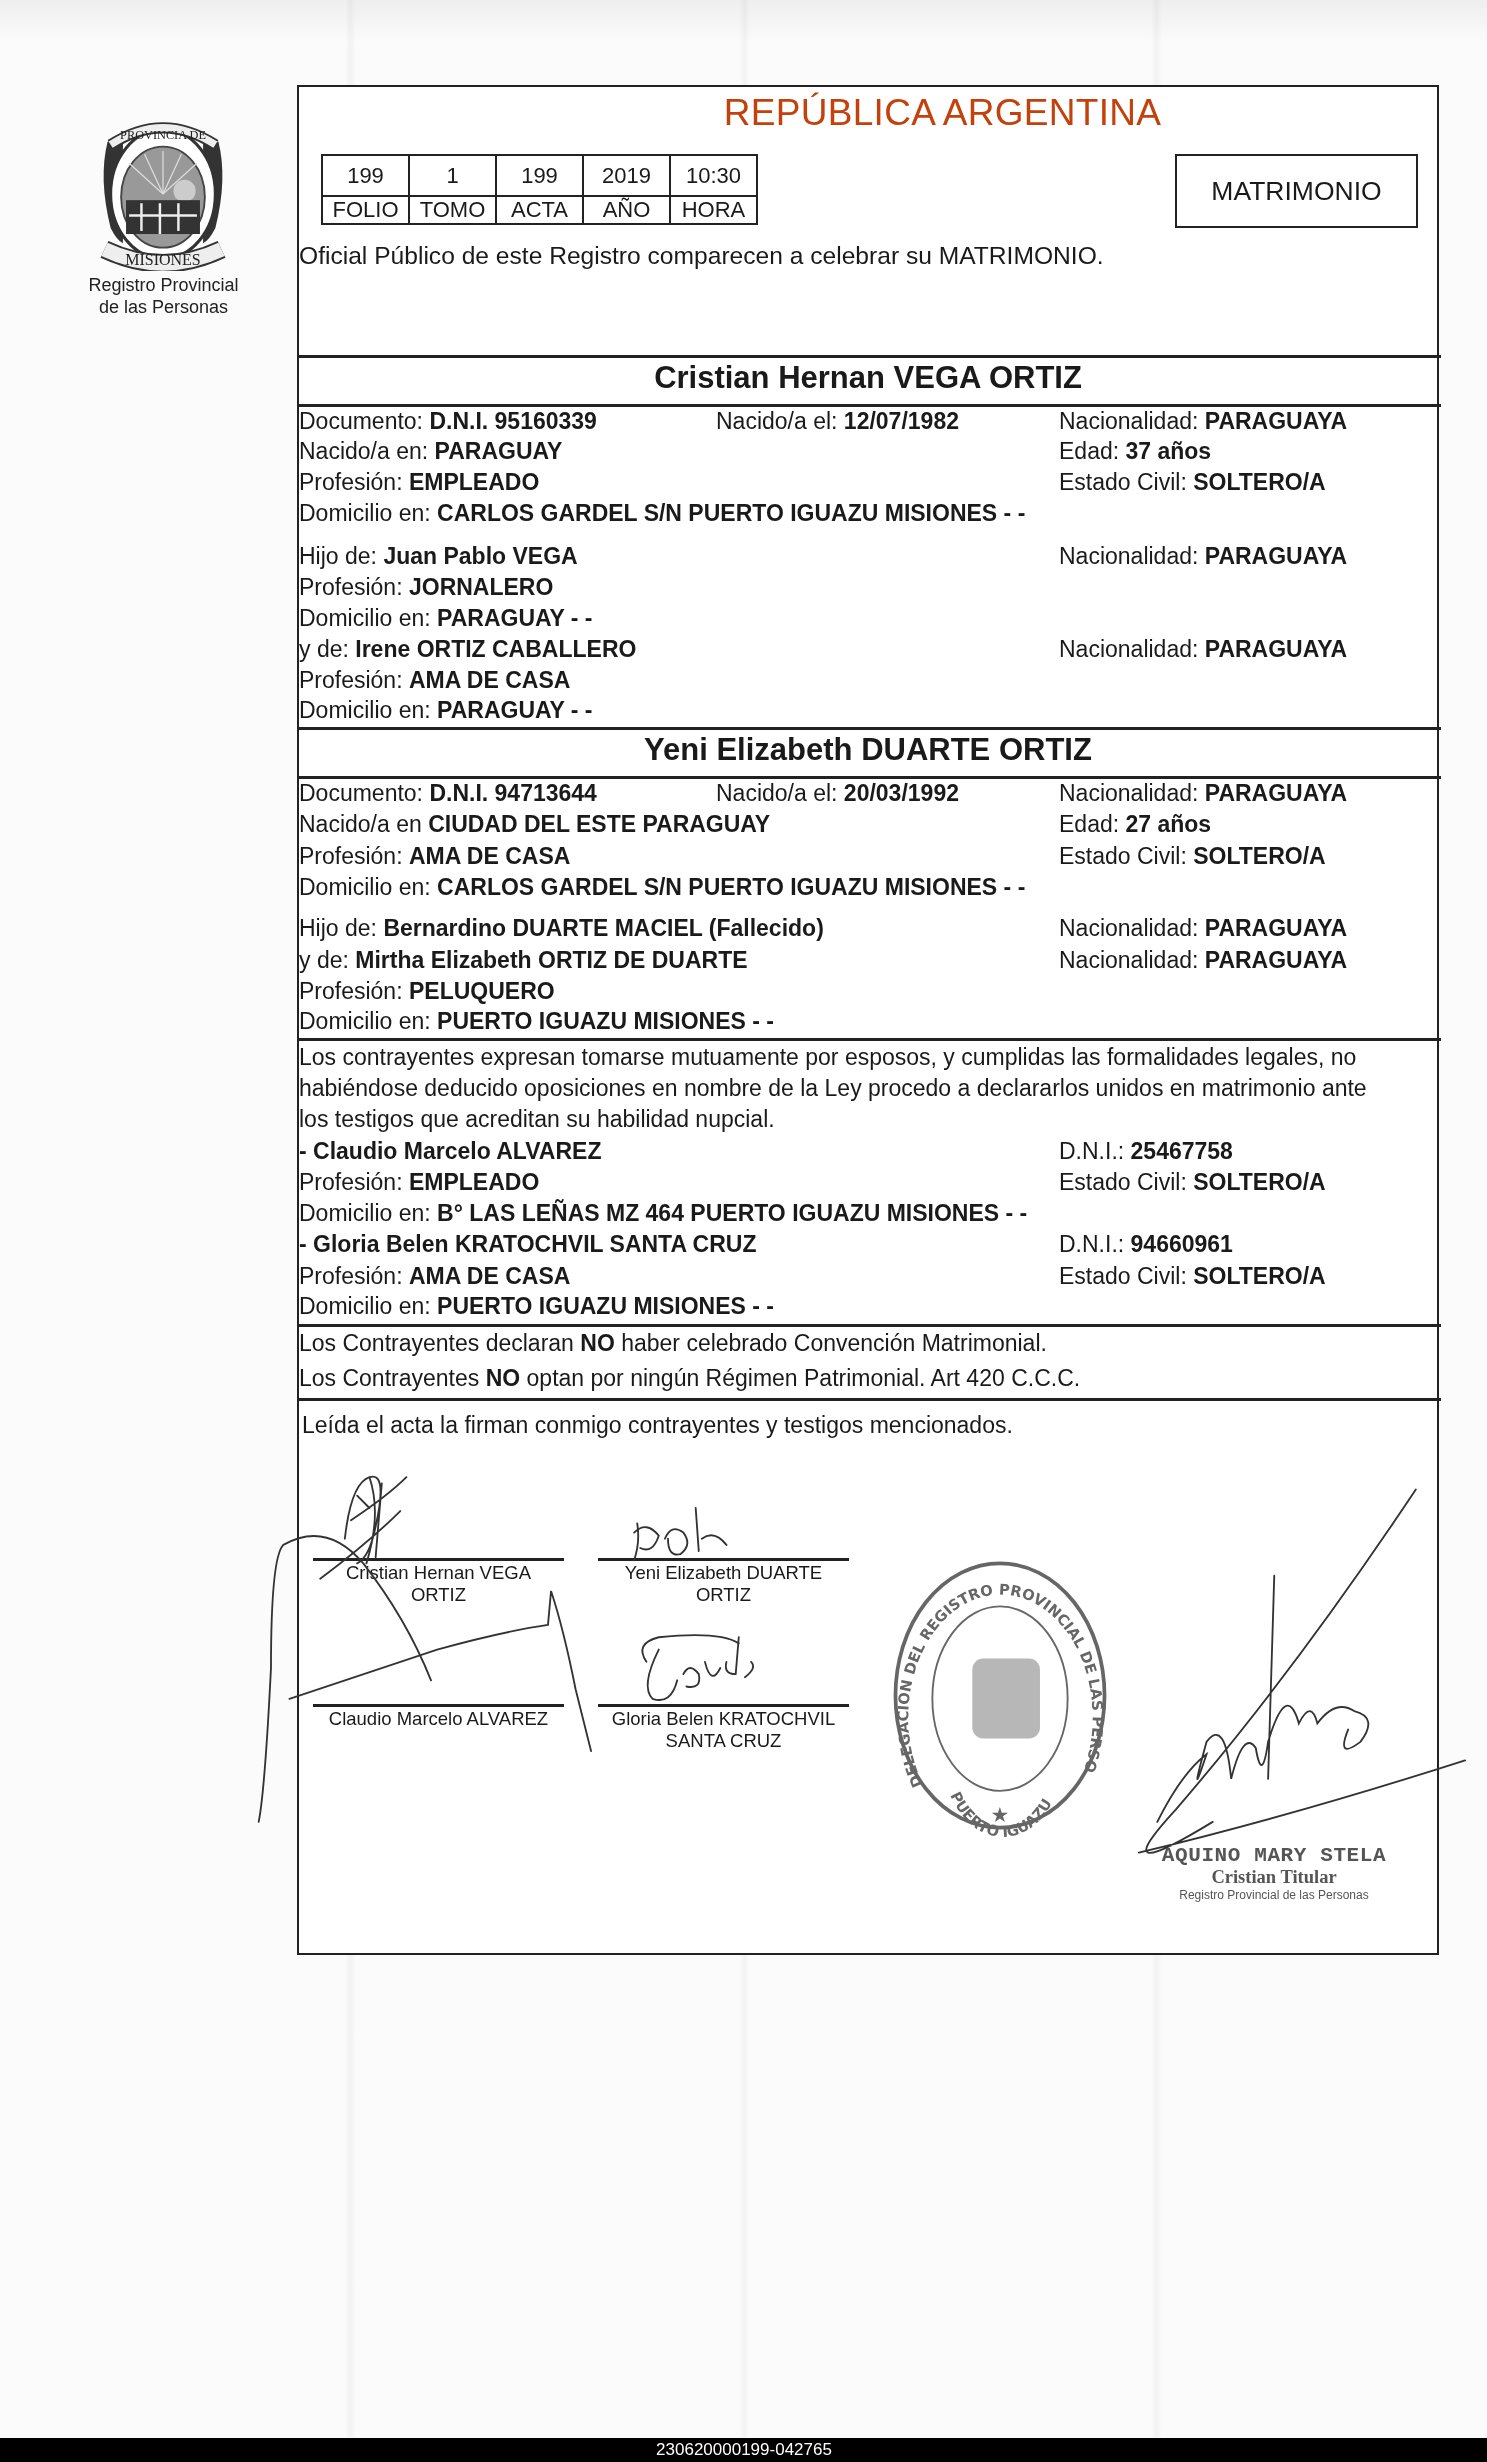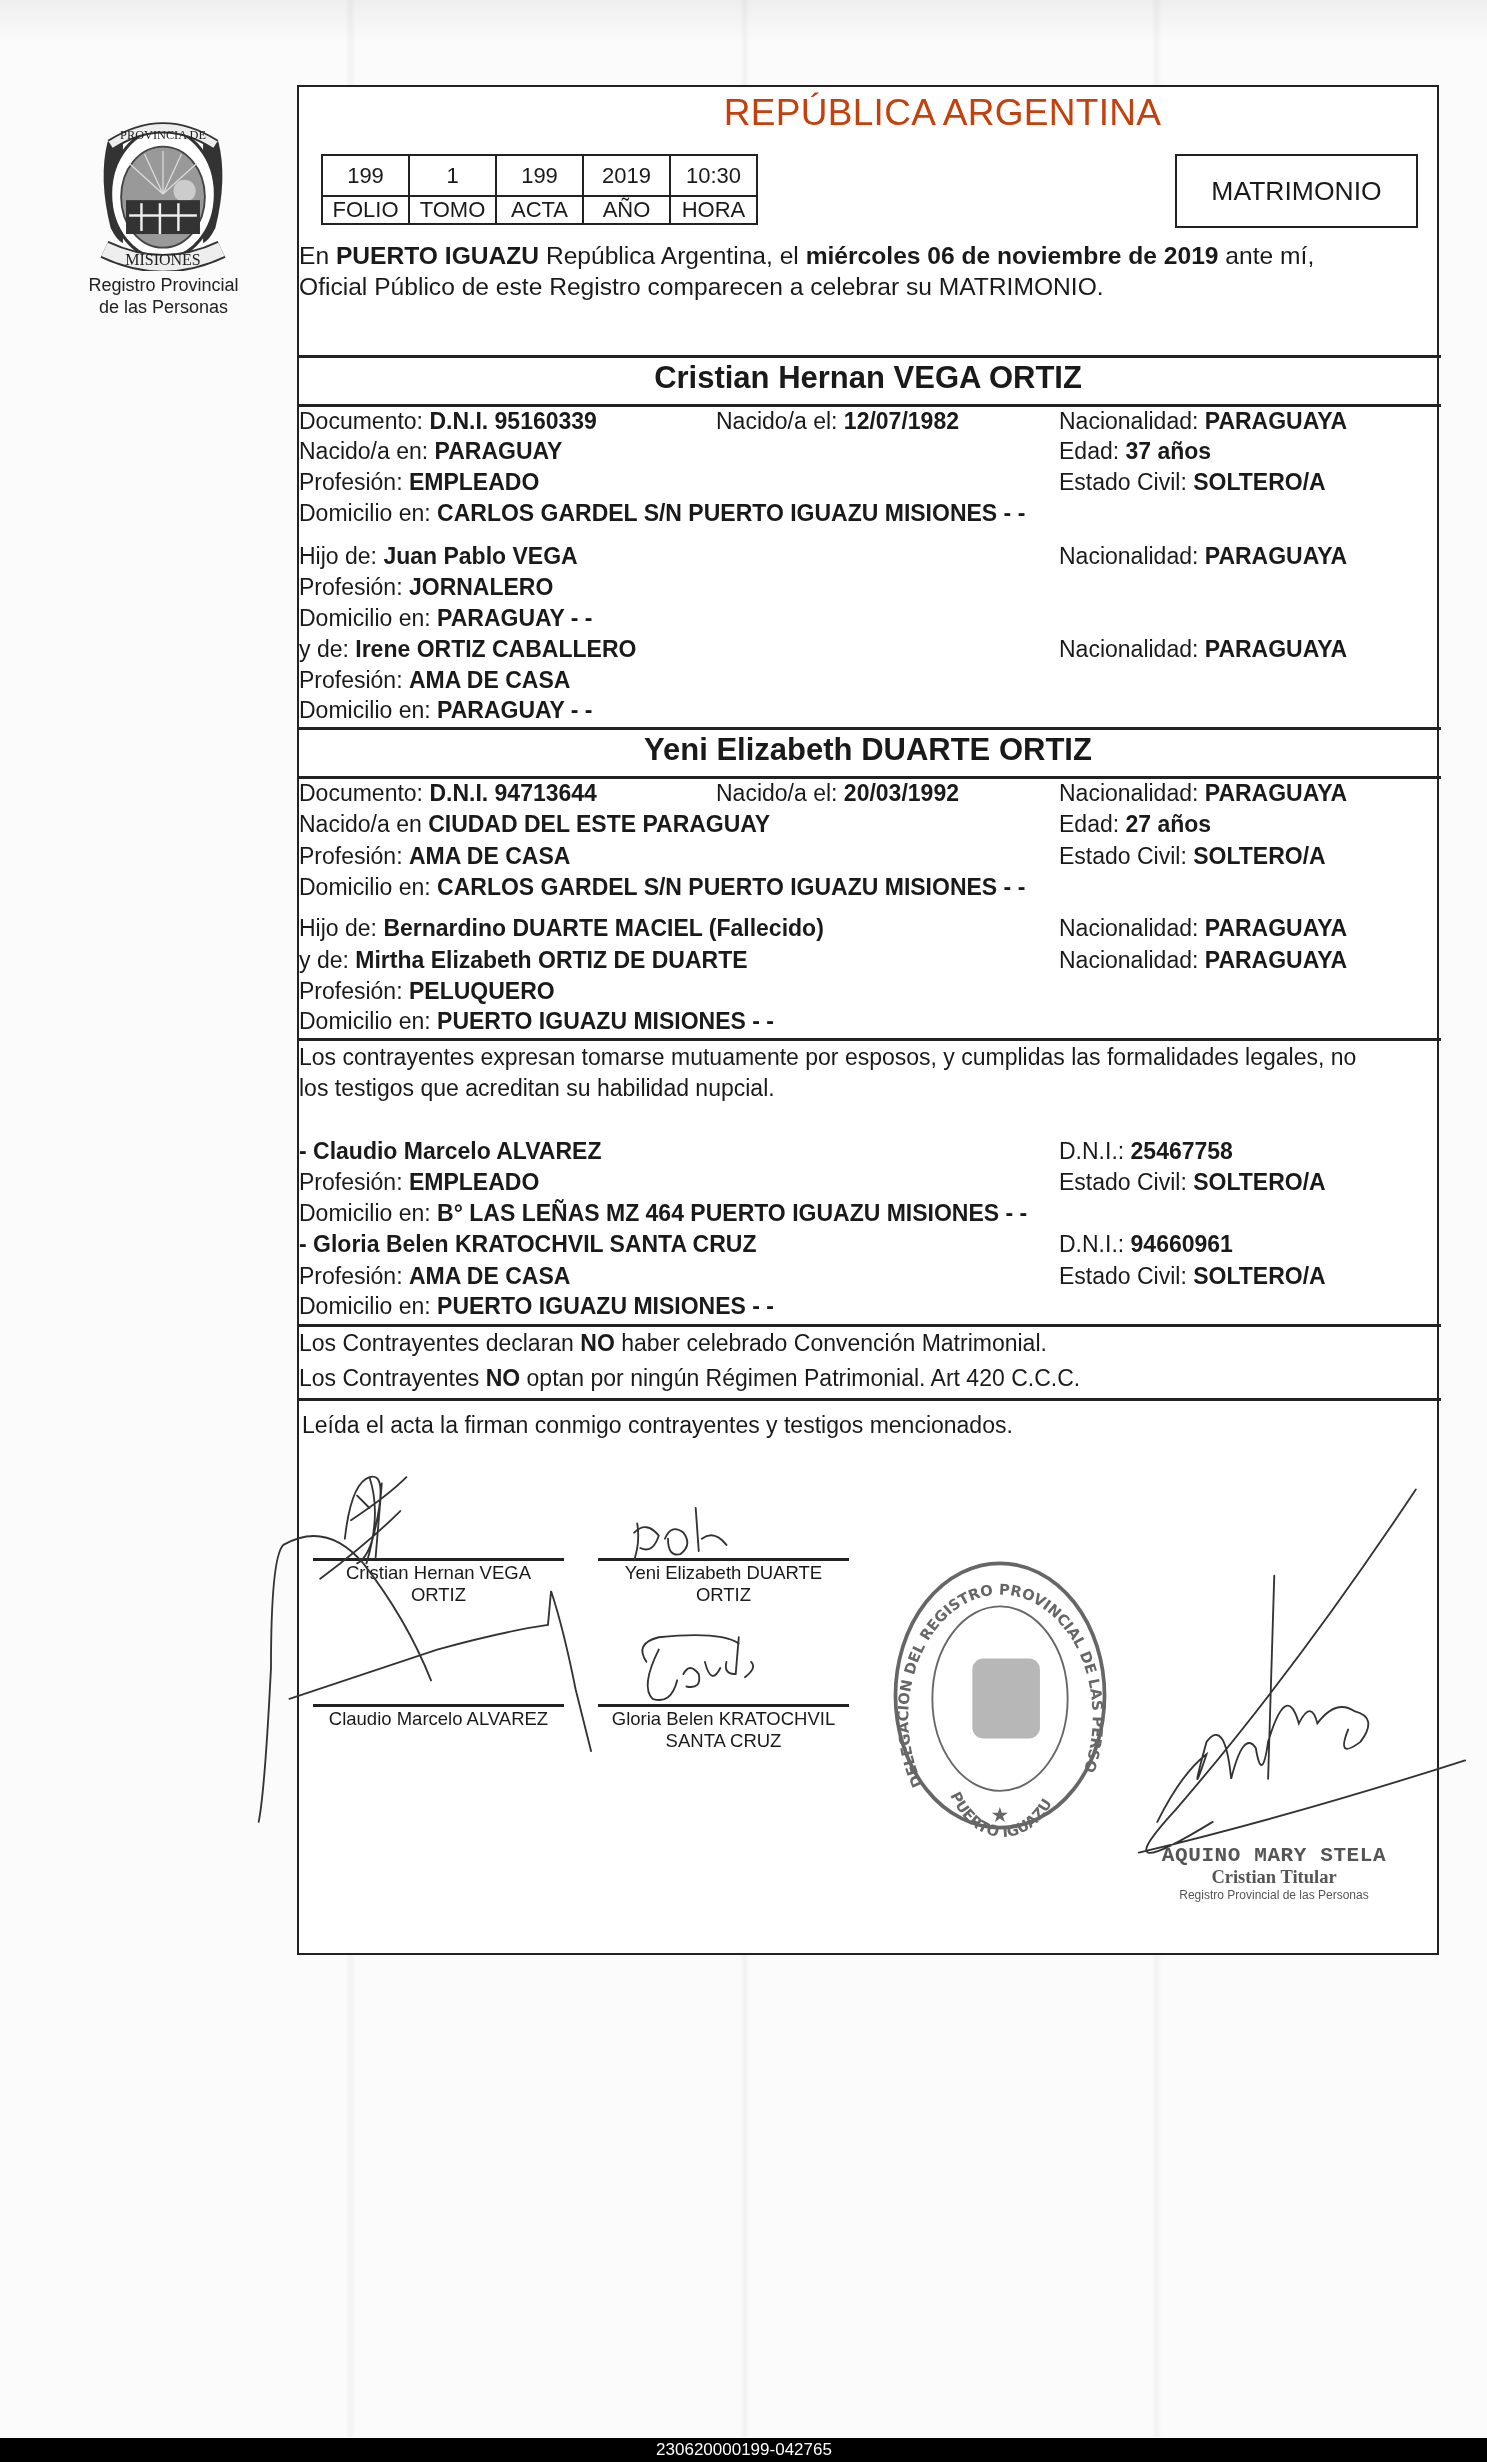--- a/index.html
+++ b/index.html
@@ -125,21 +125,20 @@
     <td class="l">ACTA</td>
     <td class="l">AÑO</td>
     <td class="l">HORA</td>
   </tr>
 </tbody>
   </table>
 
 <div class="abs badge">MATRIMONIO</div>
 
 <div class="abs intro">
-  <div><span>En </span><b>PUERTO IGUAZU</b><span> República Argentina, el </span><b>miércoles 06 de noviembre de 2019</b><span> ante mí,</span></div>
   <div>Oficial Público de este Registro comparecen a celebrar su MATRIMONIO.</div>
 </div>
 
 <div class="abs person-name" style="top:360px">Cristian Hernan VEGA ORTIZ</div>
 <div class="row c1" style="top:408px"><span>Documento: </span><b>D.N.I. 95160339</b></div>
 <div class="row c2" style="top:408px"><span>Nacido/a el: </span><b>12/07/1982</b></div>
 <div class="row c3" style="top:408px"><span>Nacionalidad: </span><b>PARAGUAYA</b></div>
 <div class="row c1" style="top:438px"><span>Nacido/a en: </span><b>PARAGUAY</b></div>
 <div class="row c3" style="top:438px"><span>Edad: </span><b>37 años</b></div>
 <div class="row c1" style="top:469px"><span>Profesión: </span><b>EMPLEADO</b></div>
@@ -167,20 +166,21 @@
 
 <div class="row c1" style="top:915px"><span>Hijo de: </span><b>Bernardino DUARTE MACIEL (Fallecido)</b></div>
 <div class="row c3" style="top:915px"><span>Nacionalidad: </span><b>PARAGUAYA</b></div>
 <div class="row c1" style="top:947px"><span>y de: </span><b>Mirtha Elizabeth ORTIZ DE DUARTE</b></div>
 <div class="row c3" style="top:947px"><span>Nacionalidad: </span><b>PARAGUAYA</b></div>
 <div class="row c1" style="top:978px"><span>Profesión: </span><b>PELUQUERO</b></div>
 <div class="row c1" style="top:1008px"><span>Domicilio en: </span><b>PUERTO IGUAZU MISIONES - -</b></div>
 
 <div class="abs para" style="top:1042px">
   <div>Los contrayentes expresan tomarse mutuamente por esposos, y cumplidas las formalidades legales, no</div>
+  <div>habiéndose deducido oposiciones en nombre de la Ley procedo a declararlos unidos en matrimonio ante</div>
   <div>los testigos que acreditan su habilidad nupcial.</div>
 </div>
 
 <div class="row c1" style="top:1138px"><b>- Claudio Marcelo ALVAREZ</b></div>
 <div class="row c3" style="top:1138px"><span>D.N.I.: </span><b>25467758</b></div>
 <div class="row c1" style="top:1169px"><span>Profesión: </span><b>EMPLEADO</b></div>
 <div class="row c3" style="top:1169px"><span>Estado Civil: </span><b>SOLTERO/A</b></div>
 <div class="row c1" style="top:1200px"><span>Domicilio en: </span><b>B° LAS LEÑAS MZ 464 PUERTO IGUAZU MISIONES - -</b></div>
 <div class="row c1" style="top:1231px"><b>- Gloria Belen KRATOCHVIL SANTA CRUZ</b></div>
 <div class="row c3" style="top:1231px"><span>D.N.I.: </span><b>94660961</b></div>

